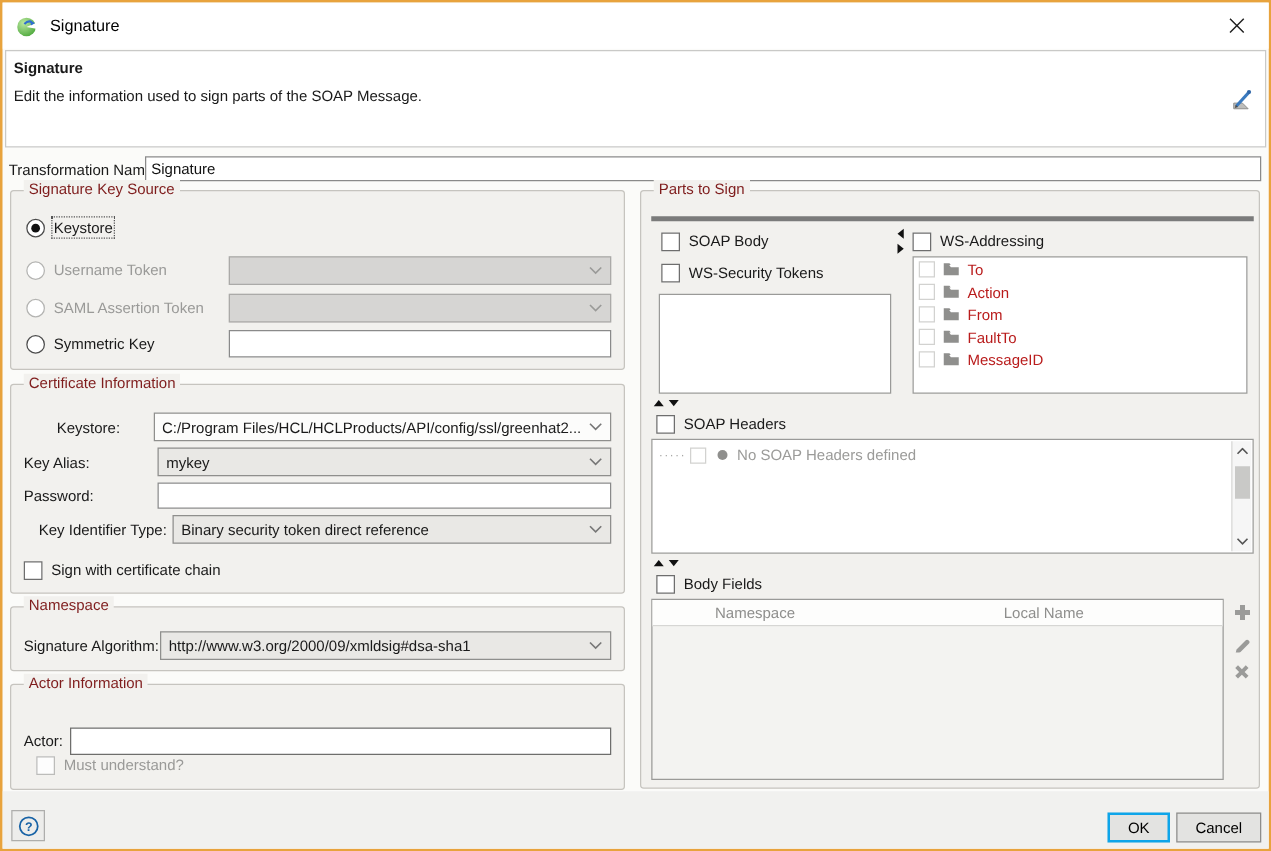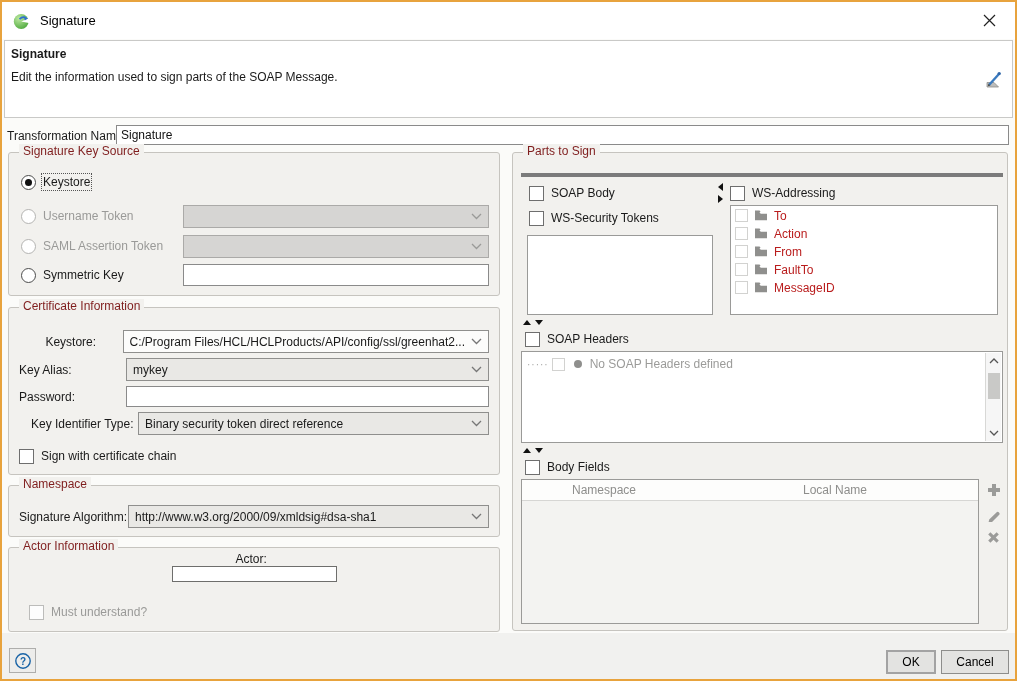--- a/index.html
+++ b/index.html
@@ -88,21 +88,21 @@
   .th2 { flex:1; }
   .iconcol { position:absolute; display:flex; flex-direction:column; gap:7px; }
   .icbtn { width:17px; height:17px; display:flex; align-items:center; justify-content:center; }
 
   
   .footer-strip { position:absolute; left:0; bottom:0; width:1013px; height:46px; background:#f1f1ef; }
   .help-btn { position:absolute; left:7px; bottom:6px; width:27px; height:25px; background:#ededeb;
               border:1px solid #aeaeac; display:flex; align-items:center; justify-content:center; }
   .btn { position:absolute; bottom:5px; height:24px; background:#e3e3e1; border:1px solid #8d8d8b;
          font:12px "Liberation Sans",sans-serif; display:flex; align-items:center; justify-content:center; }
-  .btn.default { border:2px solid #a3a3a3; }
+  .btn.default { border:2px solid #0ea5e9; }
   .btn-ok { right:79px; width:50px; }
   .btn-cancel { right:6px; width:68px; }
 </style>
 </head>
 <body>
 
 <div class="window">
 
   <div class="titlebar">
     <svg class="app-icon" viewBox="0 0 18 18">
@@ -228,21 +228,21 @@
         <span class="cv">http://www.w3.org/2000/09/xmldsig#dsa-sha1</span>
         <svg class="chev" width="11" height="7" viewBox="0 0 11 7">
             <path d="M1 1 L5.5 5.5 L10 1" fill="none" stroke="#777" stroke-width="1.3"></path>
           </svg>
       </div>
     </div>
   </div>
 
   <div class="grp" style="left:6px; top:545px; width:492px; height:85px;">
     <span class="legend">Actor Information</span>
-    <div class="row" style="left:10px; top:4px; right:10px; height:22px;flex-direction:column;">
+    <div class="row" style="left:10px; top:34px; right:10px; height:22px;">
       <span style="width:37px;">Actor:</span>
       <input class="ti" style="flex: 1 1 0%; height: 22px; border-color: rgb(110, 110, 108);" type="text" value="">
     </div>
     <div class="row" style="left:20px; top:53px; height:22px;">
       <span class="cb dis"></span>
       <span class="lbl dis">Must understand?</span>
     </div>
   </div>
 
   <div class="grp" style="left:510px; top:150px; width:496px; height:479px;">

